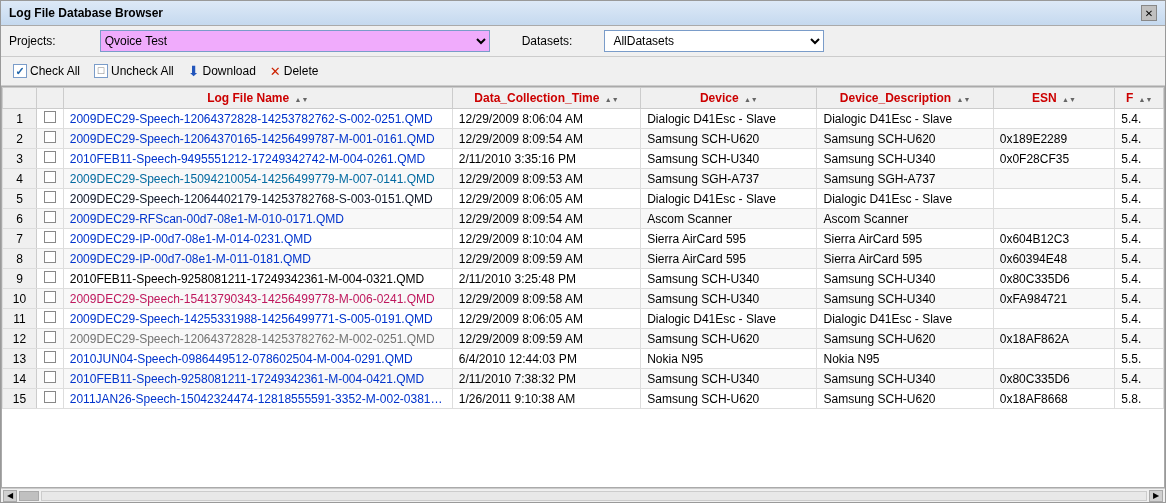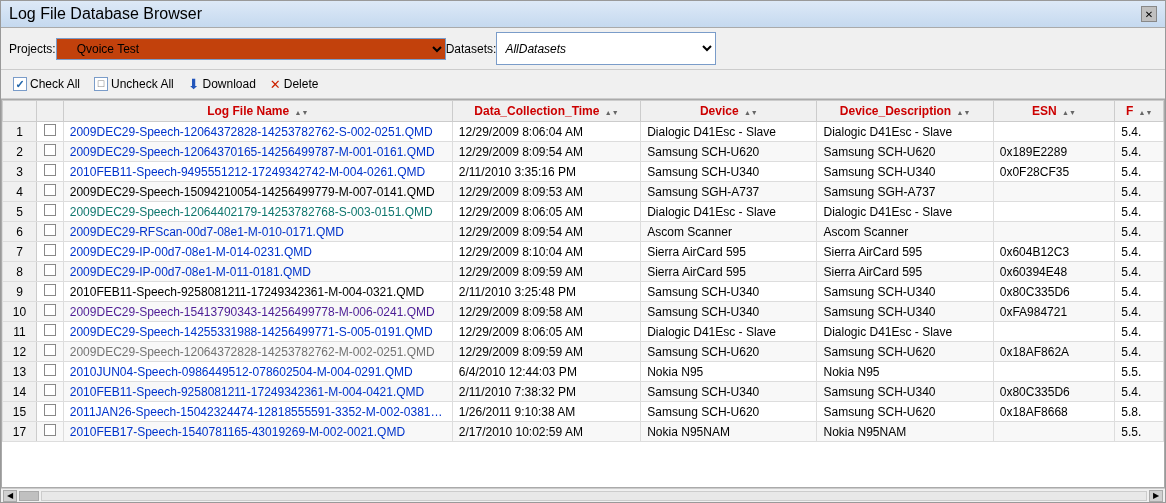--- a/index.html
+++ b/index.html
@@ -1,24 +1,24 @@
 <!DOCTYPE html>
 <html><head>
   <meta charset="utf-8">
   <style>
     * { box-sizing: border-box; margin: 0; padding: 0; font-family: 'Segoe UI', Tahoma, Arial, sans-serif; font-size: 12px; }
     body { background: #f0f0f0; width: 1166px; height: 503px; overflow: hidden; }
     .window { width: 1166px; height: 503px; border: 1px solid #999; background: #f0f0f0; display: flex; flex-direction: column; }
     .title-bar { background: linear-gradient(to bottom, #dde9f7, #c5d9ef); padding: 4px 8px; display: flex; justify-content: space-between; align-items: center; border-bottom: 1px solid #aaa; }
-    .title-bar-text { font-weight: normal; font-size: 16px; color: #000; }
+    .title-bar-text { font-weight: bold; font-size: 12px; color: #000; }
     .title-bar-close { width: 16px; height: 16px; background: #c0c0c0; border: 1px solid #888; font-size: 10px; display: flex; align-items: center; justify-content: center; cursor: pointer; }
-    .toolbar-row { padding: 4px 8px; display: flex; align-items: center; gap: 0; background: #f0f0f0; border-bottom: 1px solid #ccc; }
+    .toolbar-row { padding: 4px 8px; display: flex; align-items: center; gap: 32px; background: #f0f0f0; border-bottom: 1px solid #ccc; }
     .toolbar-label { font-size: 12px; color: #000; }
-    .project-select { height: 22px; width: 390px; border: 1px solid #7a9cc9; background: #c2410c; font-size: 12px; padding: 1px 16px; }
-    .dataset-select { height: 33px; width: 220px; border: 1px solid #7a9cc9; background: white; font-size: 12px; padding: 1px 4px; font-style: italic; }
+    .project-select { height: 22px; width: 390px; border: 1px solid #7a9cc9; background: #f0abfc; font-size: 12px; padding: 1px 0; margin-left: 12px; }
+    .dataset-select { height: 22px; width: 220px; border: 1px solid #7a9cc9; background: white; font-size: 12px; padding: 1px 4px; }
     .actions-row { padding: 4px 8px; display: flex; align-items: center; gap: 6px; background: #f0f0f0; border-bottom: 1px solid #ccc; }
     .action-btn { display: flex; align-items: center; gap: 3px; cursor: pointer; background: none; border: none; font-size: 12px; color: #000; padding: 2px 4px; }
     .table-container { flex: 1; overflow: auto; border: 1px solid #aaa; margin: 0; background: white; }
     table { width: 100%; border-collapse: collapse; table-layout: fixed; }
     thead th { background: #f0f0f0; border: 1px solid #ccc; padding: 3px 6px; font-weight: bold; color: #cc0000; text-align: center; position: sticky; top: 0; z-index: 10; white-space: nowrap; overflow: hidden; }
     thead th.row-num { color: #000; width: 28px; min-width: 28px; }
     thead th.check-col { width: 22px; min-width: 22px; color: #000; }
     .sort-icons { display: inline-flex; flex-direction: column; margin-left: 2px; font-size: 7px; line-height: 1; color: #666; }
     tbody tr { background: white; }
     tbody tr:nth-child(even) { background: #f8f8f8; }
@@ -140,31 +140,31 @@
       <td class="col-logfile" title="2010FEB11-Speech-9495551212-17249342742-M-004-0261.QMD" style="color:#0033cc;">2010FEB11-Speech-9495551212-17249342742-M-004-0261.QMD</td>
       <td class="col-time">2/11/2010 3:35:16 PM</td>
       <td class="col-device">Samsung SCH-U340</td>
       <td class="col-desc">Samsung SCH-U340</td>
       <td class="col-esn">0x0F28CF35</td>
       <td class="col-f">5.4.</td>
     </tr>
           <tr>
       <td class="row-num">4</td>
       <td class="check-cell"><span class="cell-checkbox"></span></td>
-      <td class="col-logfile" title="2009DEC29-Speech-15094210054-14256499779-M-007-0141.QMD" style="color:#000000;">2009DEC29-Speech-15094210054-14256499779-M-007-0141.QMD</td>
+      <td class="col-logfile" title="2009DEC29-Speech-15094210054-14256499779-M-007-0141.QMD" style="color:#0369a1;">2009DEC29-Speech-15094210054-14256499779-M-007-0141.QMD</td>
       <td class="col-time">12/29/2009 8:09:53 AM</td>
       <td class="col-device">Samsung SGH-A737</td>
       <td class="col-desc">Samsung SGH-A737</td>
       <td class="col-esn"></td>
       <td class="col-f">5.4.</td>
     </tr>
           <tr>
       <td class="row-num">5</td>
       <td class="check-cell"><span class="cell-checkbox"></span></td>
-      <td class="col-logfile" title="2009DEC29-Speech-12064402179-14253782768-S-003-0151.QMD" style="color:#0f766e;margin-top:22px;">2009DEC29-Speech-12064402179-14253782768-S-003-0151.QMD</td>
+      <td class="col-logfile" title="2009DEC29-Speech-12064402179-14253782768-S-003-0151.QMD" style="color:#0f172a;margin-top:22px;">2009DEC29-Speech-12064402179-14253782768-S-003-0151.QMD</td>
       <td class="col-time">12/29/2009 8:06:05 AM</td>
       <td class="col-device">Dialogic D41Esc - Slave</td>
       <td class="col-desc">Dialogic D41Esc - Slave</td>
       <td class="col-esn"></td>
       <td class="col-f">5.4.</td>
     </tr>
           <tr>
       <td class="row-num">6</td>
       <td class="check-cell"><span class="cell-checkbox"></span></td>
       <td class="col-logfile" title="2009DEC29-RFScan-00d7-08e1-M-010-0171.QMD" style="color:#0033cc;">2009DEC29-RFScan-00d7-08e1-M-010-0171.QMD</td>
@@ -200,21 +200,21 @@
       <td class="col-logfile" title="2010FEB11-Speech-9258081211-17249342361-M-004-0321.QMD" style="color:#000000;margin-left:16px;">2010FEB11-Speech-9258081211-17249342361-M-004-0321.QMD</td>
       <td class="col-time">2/11/2010 3:25:48 PM</td>
       <td class="col-device">Samsung SCH-U340</td>
       <td class="col-desc">Samsung SCH-U340</td>
       <td class="col-esn">0x80C335D6</td>
       <td class="col-f">5.4.</td>
     </tr>
           <tr>
       <td class="row-num">10</td>
       <td class="check-cell"><span class="cell-checkbox"></span></td>
-      <td class="col-logfile" title="2009DEC29-Speech-15413790343-14256499778-M-006-0241.QMD" style="color:#4c1d95;">2009DEC29-Speech-15413790343-14256499778-M-006-0241.QMD</td>
+      <td class="col-logfile" title="2009DEC29-Speech-15413790343-14256499778-M-006-0241.QMD" style="color:#be185d;">2009DEC29-Speech-15413790343-14256499778-M-006-0241.QMD</td>
       <td class="col-time">12/29/2009 8:09:58 AM</td>
       <td class="col-device">Samsung SCH-U340</td>
       <td class="col-desc">Samsung SCH-U340</td>
       <td class="col-esn">0xFA984721</td>
       <td class="col-f">5.4.</td>
     </tr>
           <tr>
       <td class="row-num">11</td>
       <td class="check-cell"><span class="cell-checkbox"></span></td>
       <td class="col-logfile" title="2009DEC29-Speech-14255331988-14256499771-S-005-0191.QMD" style="color:#0033cc;">2009DEC29-Speech-14255331988-14256499771-S-005-0191.QMD</td>
@@ -257,30 +257,20 @@
           <tr>
       <td class="row-num">15</td>
       <td class="check-cell"><span class="cell-checkbox"></span></td>
       <td class="col-logfile" title="2011JAN26-Speech-15042324474-12818555591-3352-M-002-0381.QMD" style="color:#0033cc;">2011JAN26-Speech-15042324474-12818555591-3352-M-002-0381.QMD</td>
       <td class="col-time">1/26/2011 9:10:38 AM</td>
       <td class="col-device">Samsung SCH-U620</td>
       <td class="col-desc">Samsung SCH-U620</td>
       <td class="col-esn">0x18AF8668</td>
       <td class="col-f">5.8.</td>
     </tr>
-          <tr>
-      <td class="row-num">17</td>
-      <td class="check-cell"><span class="cell-checkbox"></span></td>
-      <td class="col-logfile" title="2010FEB17-Speech-1540781165-43019269-M-002-0021.QMD" style="color:#0033cc;">2010FEB17-Speech-1540781165-43019269-M-002-0021.QMD</td>
-      <td class="col-time">2/17/2010 10:02:59 AM</td>
-      <td class="col-device">Nokia N95NAM</td>
-      <td class="col-desc">Nokia N95NAM</td>
-      <td class="col-esn"></td>
-      <td class="col-f">5.5.</td>
-    </tr>
         </tbody>
     </table>
   </div>
 
   <div class="scrollbar-row">
     <div class="scroll-btn">◀</div>
     <div style="width:20px;height:10px;background:#c0c0c0;border:1px solid #aaa;"></div>
     <div class="scroll-track"></div>
     <div class="scroll-btn">▶</div>
   </div>

